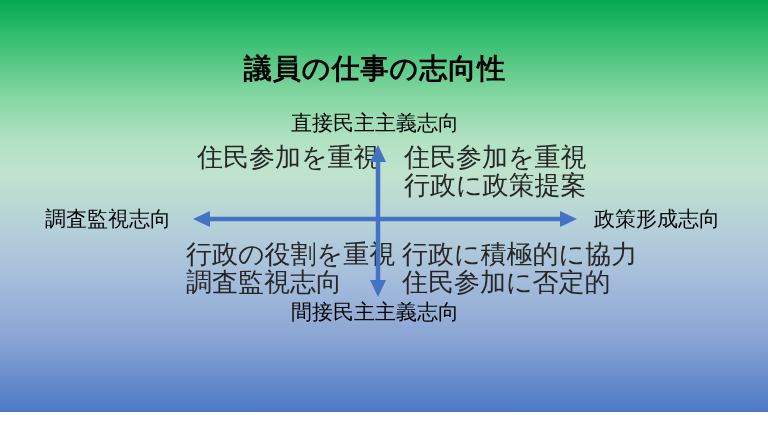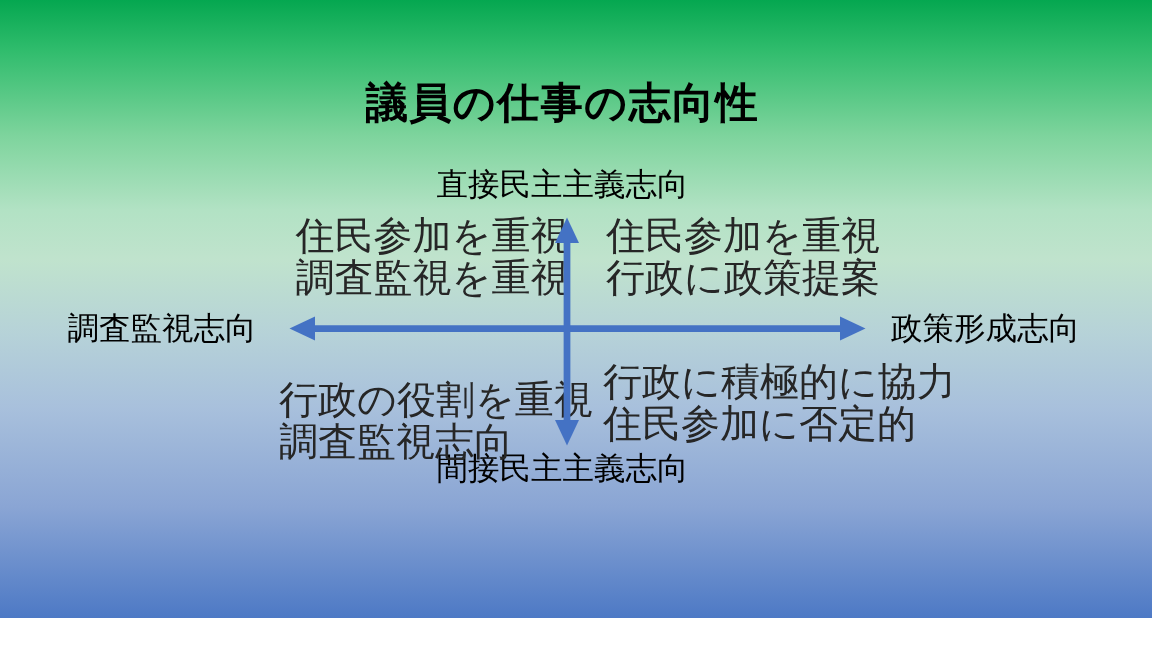--- a/index.html
+++ b/index.html
@@ -50,21 +50,21 @@
   .axis-right  { left: 594px; top: 205px; }
   .quad {
     font-size: 26px;
     font-weight: normal;
     color: #262626;
     line-height: 28px;
     white-space: nowrap;
   }
   .quad-tl { left: 197px; top: 143px; }
   .quad-tr { left: 404px; top: 143px; }
-  .quad-bl { left: 186px; top: 240px; margin-top: 12px; }
+  .quad-bl { left: 186px; top: 240px; }
   .quad-br { left: 402px; top: 240px; }
   .axes-svg {
     left: 0;
     top: 0;
     width: 768px;
     height: 432px;
     pointer-events: none;
   }
 </style>
 </head>
@@ -77,21 +77,20 @@
   <div class="abs centered axis-label axis-top">直接民主主義志向</div>
 
   <div class="abs axis-label axis-left">調査監視志向</div>
 
   <div class="abs axis-label axis-right">政策形成志向</div>
 
   <div class="abs centered axis-label axis-bottom">間接民主主義志向</div>
 
   <div class="abs quad quad-tl">
     <div>住民参加を重視</div>
-    <div>調査監視を重視</div>
   </div>
 
   <div class="abs quad quad-tr">
     <div>住民参加を重視</div>
     <div>行政に政策提案</div>
   </div>
 
   <div class="abs quad quad-bl">
     <div>行政の役割を重視</div>
     <div>調査監視志向</div>

